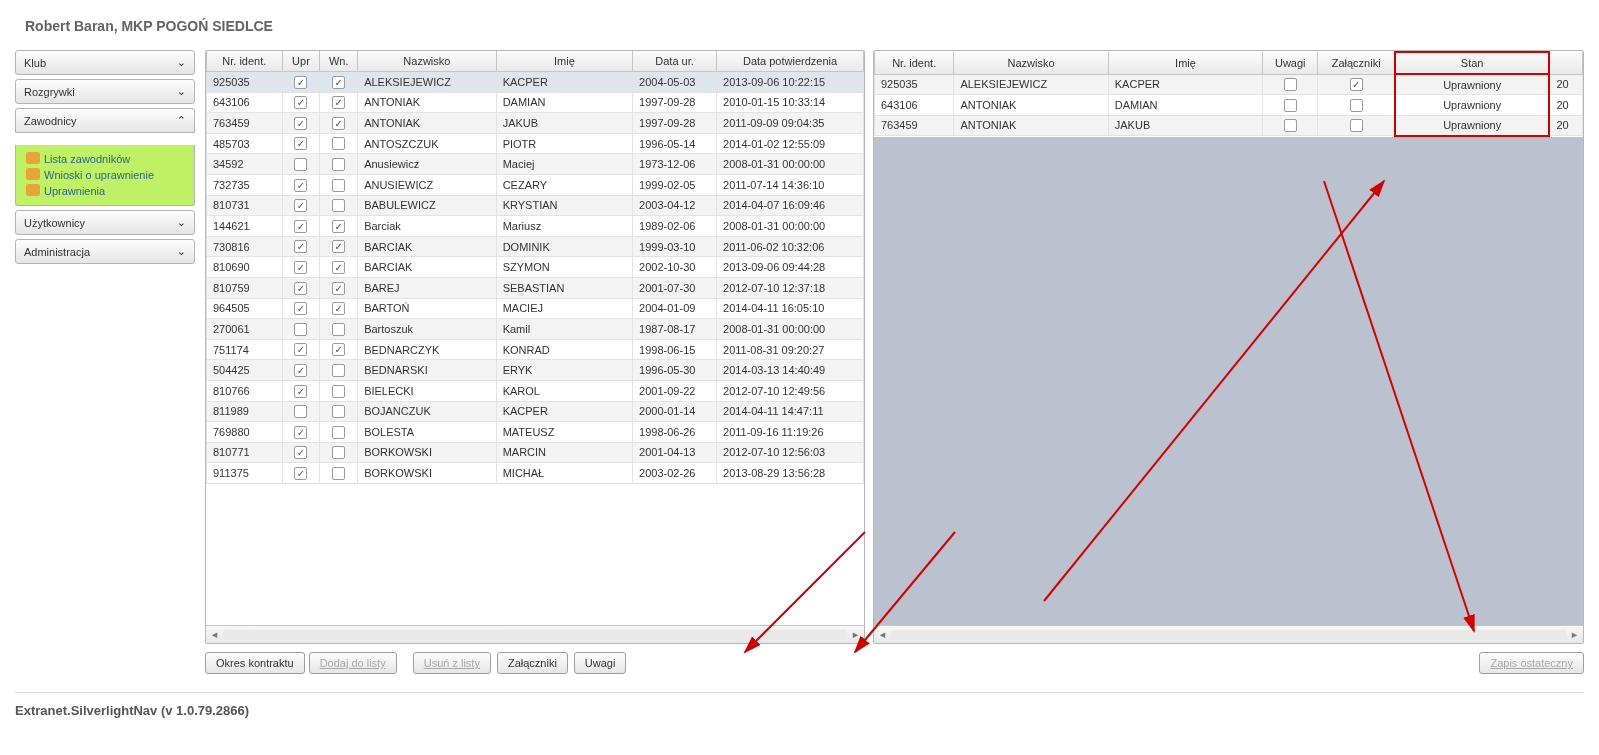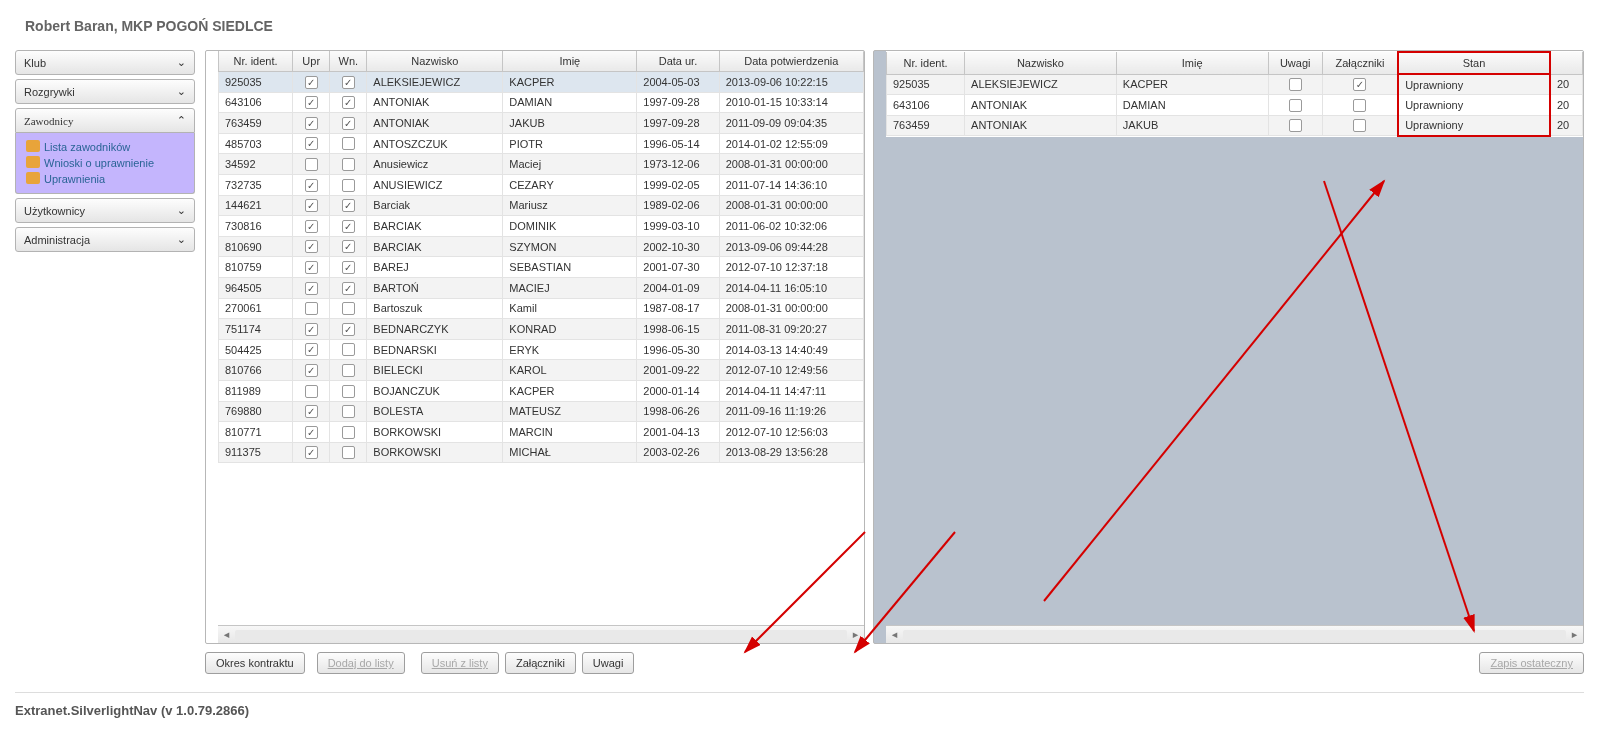--- a/index.html
+++ b/index.html
@@ -2,53 +2,53 @@
 <html><head>
 <meta charset="utf-8">
 <style>
 * { box-sizing: border-box; margin: 0; padding: 0; }
 body { font-family: Verdana, Arial, sans-serif; font-size: 11px; background: #fff; color: #333; }
 .page { padding: 10px 15px; }
 .page-title { color: #646464; font-weight: bold; font-size: 14px; padding: 8px 10px 16px; }
 .layout { display: flex; gap: 10px; }
 .sidebar { width: 180px; flex-shrink: 0; }
 .sb-item { border: 1px solid #b3b3b3; background: linear-gradient(#fdfdfd,#e5e5e5); border-radius: 3px; padding: 5px 8px; margin-bottom: 4px; display: flex; justify-content: space-between; align-items: center; cursor: pointer; }
-.sb-item.expanded { border-bottom-left-radius: 0; border-bottom-right-radius: 0; margin-bottom: 0; font-family: Liberation Serif, serif; }
-.sb-sub { border: 1px solid #b3b3b3; border-top: 0; border-radius: 0 0 3px 3px; padding: 6px 8px; margin-bottom: 4px; background: #c4b5fd; }
+.sb-item.expanded { border-bottom-left-radius: 0; border-bottom-right-radius: 0; margin-bottom: 12px; }
+.sb-sub { border: 1px solid #b3b3b3; border-top: 0; border-radius: 0 0 3px 3px; padding: 6px 8px; margin-bottom: 4px; background: #bef264; }
 .sb-sub a { color: #2a6496; text-decoration: none; display: block; padding: 2px 0 2px 20px; position: relative; }
 .sb-sub a::before { content: ""; position: absolute; left: 2px; top: 1px; width: 14px; height: 12px; background: #e8a43a; border-radius: 2px; }
 .chev { font-size: 11px; }
 .main { flex: 1; min-width: 0; }
 .toolbar { display: flex; align-items: center; gap: 20px; margin-bottom: 6px; color: #555; }
 .toolbar .spacer { flex: 1; }
 .tables { display: flex; gap: 8px; }
-.table-wrap { border: 1px solid #b7b7b7; border-radius: 2px; overflow: hidden; position: relative; padding-left: 12px; }
+.table-wrap { border: 1px solid #b7b7b7; border-radius: 2px; overflow: hidden; position: relative; }
 .table-wrap.left { width: 660px; }
 .table-wrap.right { flex: 1; background: #b9c2ce; }
 .table-scroll { height: 574px; overflow: auto; }
 table { border-collapse: collapse; width: 100%; table-layout: fixed; }
 th { background: linear-gradient(#fbfbfb,#e9e9e9); border: 1px solid #c5c5c5; border-top: 0; padding: 4px 6px; text-align: center; font-weight: normal; font-size: 11px; color: #333; }
 td { border: 1px solid #e3e3e3; padding: 3px 6px; background: #fff; font-size: 11px; white-space: nowrap; overflow: hidden; }
 tr:nth-child(odd) td { background: #f3f3f3; }
 tr.selected td { background: #dde6ef !important; }
 .chk { width: 13px; height: 13px; display: inline-block; border: 1px solid #9a9a9a; border-radius: 2px; background: #fff; vertical-align: middle; text-align: center; line-height: 11px; font-size: 10px; color: #555; }
 .chk.on::after { content: "✓"; }
 .num { text-align: left; }
 .hscroll { height: 18px; background: linear-gradient(#f7f7f7,#e7e7e7); border-top: 1px solid #c5c5c5; display: flex; align-items: center; }
 .hscroll .arrow { width: 17px; text-align: center; color: #777; }
 .hscroll .track { flex: 1; height: 10px; background: #e9e9e9; border-radius: 2px; }
 .right table td { background: #fff; }
 .right table tr:nth-child(odd) td { background: #f3f3f3; }
 .stan-header { border: 2px solid #d40000; }
-.stan-cell { border-left: 2px solid #d40000; border-right: 2px solid #d40000; }
+.stan-cell { border-left: 2px solid #d40000; border-right: 2px solid #d40000; text-align: center; }
 tr.last-right td.stan-cell { border-bottom: 2px solid #d40000; }
 .buttons-row { display: flex; gap: 6px; margin-top: 8px; }
 .btn { background: linear-gradient(#fdfdfd,#e6e6e6); border: 1px solid #9e9e9e; border-radius: 3px; padding: 4px 10px; font-size: 11px; color: #333; cursor: pointer; }
 .btn.disabled { color: #a8a8a8; text-decoration: underline; }
-.left-btns { margin-left: auto; display: flex; gap: 12px; align-items: flex-end; }
+.left-btns { margin-left: auto; display: flex; gap: 4px; align-items: flex-end; }
 .footer { border-top: 1px solid #ddd; margin-top: 18px; padding: 10px 0; color: #555; font-weight: bold; font-size: 13px; }
 .arrow-red { position: absolute; pointer-events: none; }
 </style>
 </head>
 <body>
 
 <div class="page">
   <div class="page-title">Robert Baran, MKP POGOŃ SIEDLCE</div>
   <div class="layout">
     <div class="sidebar">
@@ -152,20 +152,29 @@
                     <td>2008-01-31 00:00:00</td>
                   </tr>
                   <tr>
                     <td class="num">732735</td>
                     <td style="text-align:center"><span class="chk on"></span></td>
                     <td style="text-align:center"><span class="chk"></span></td>
                     <td>ANUSIEWICZ</td>
                     <td>CEZARY</td>
                     <td>1999-02-05</td>
                     <td>2011-07-14 14:36:10</td>
+                  </tr>
+                  <tr>
+                    <td class="num">810731</td>
+                    <td style="text-align:center"><span class="chk on"></span></td>
+                    <td style="text-align:center"><span class="chk"></span></td>
+                    <td>BABULEWICZ</td>
+                    <td>KRYSTIAN</td>
+                    <td>2003-04-12</td>
+                    <td>2014-04-07 16:09:46</td>
                   </tr>
                   <tr>
                     <td class="num">144621</td>
                     <td style="text-align:center"><span class="chk on"></span></td>
                     <td style="text-align:center"><span class="chk on"></span></td>
                     <td>Barciak</td>
                     <td>Mariusz</td>
                     <td>1989-02-06</td>
                     <td>2008-01-31 00:00:00</td>
                   </tr>

